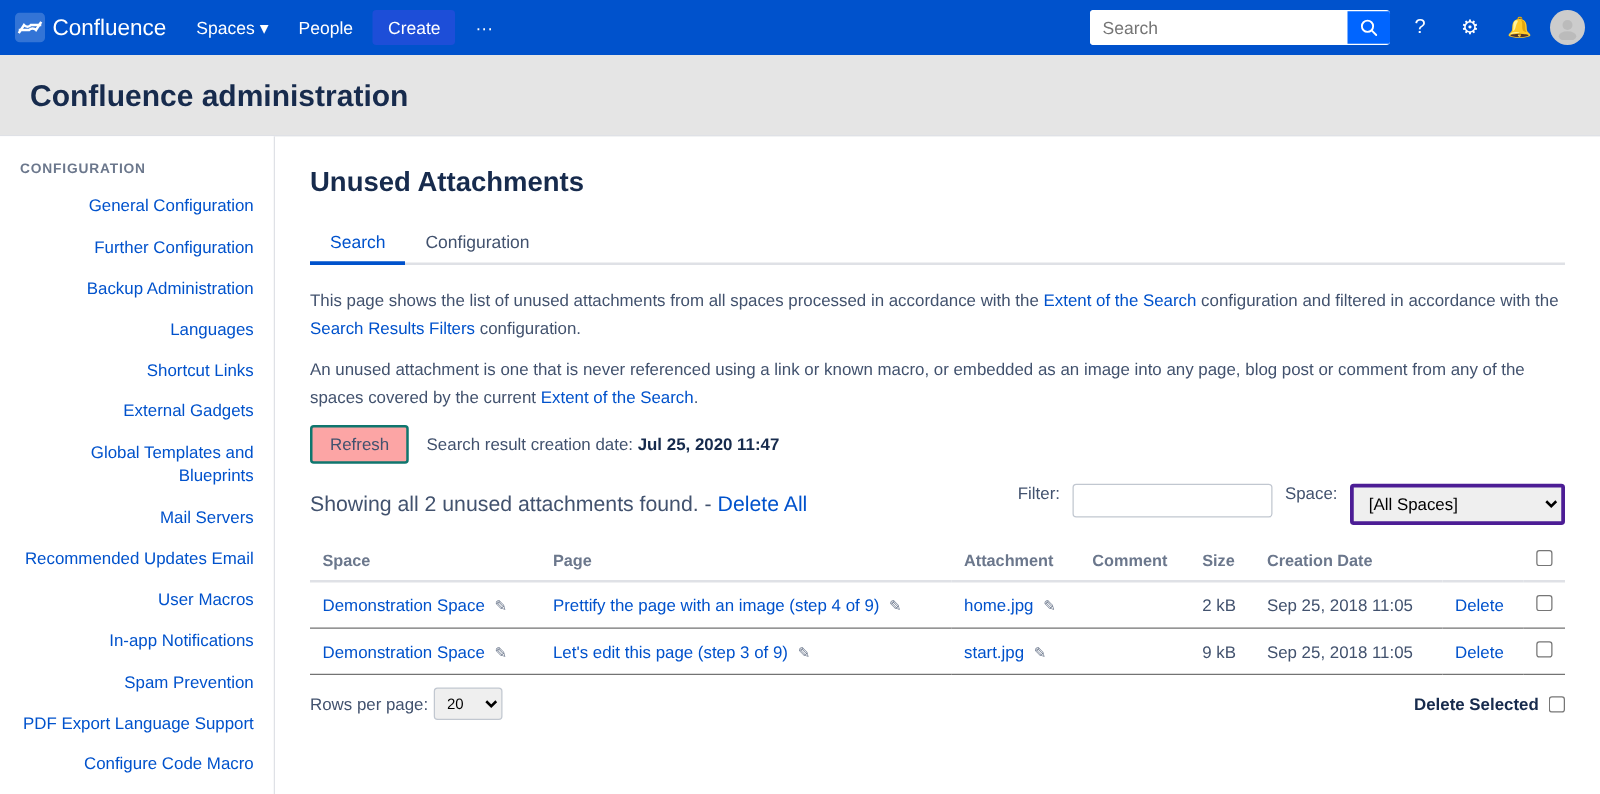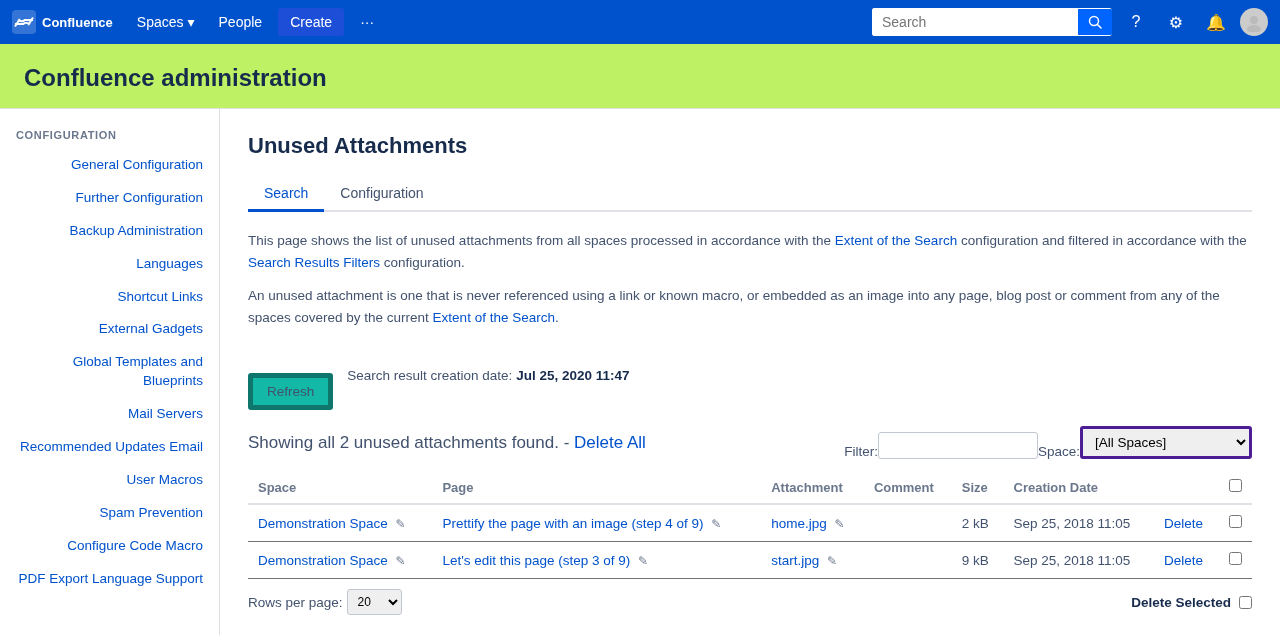--- a/index.html
+++ b/index.html
@@ -12,22 +12,22 @@
       align-items: center;
       padding: 0 12px;
       height: 44px;
       gap: 8px;
     }
     .nav-logo {
       display: flex;
       align-items: center;
       gap: 6px;
       color: #fff;
-      font-weight: 700;
-      font-size: 13px;
+      font-weight: 400;
+      font-size: 18px;
       text-decoration: none;
       margin-right: 8px;
     }
     .nav-logo-icon {
       width: 24px;
       height: 24px;
     }
     .nav-btn {
       color: #fff;
       background: transparent;
@@ -98,21 +98,21 @@
       display: flex;
       align-items: center;
       justify-content: center;
       color: #666;
       font-size: 12px;
       cursor: pointer;
     }
 
     
     .page-header {
-      background: #bef264;
+      background: #e5e5e5;
       padding: 20px 24px 16px;
       border-bottom: 1px solid #dfe1e6;
     }
     .page-header h1 {
       font-size: 24px;
       font-weight: 600;
       color: #172b4d;
     }
 
     
@@ -192,44 +192,44 @@
     .description a { color: #0052cc; text-decoration: none; }
 
     
     .refresh-bar {
       display: flex;
       align-items: center;
       gap: 14px;
       margin-bottom: 16px;
     }
     .refresh-btn {
-      background: #14b8a6;
-      border: 5px solid #0f766e;
+      background: #fca5a5;
+      border: 2px solid #0f766e;
       border-radius: 3px;
       padding: 6px 14px;
       font-size: 13.5px;
       cursor: pointer;
       color: #42526e;
-      margin-top: 33px;
     }
     .date-text { font-size: 13.5px; color: #42526e; }
     .date-text strong { color: #172b4d; }
 
     
     .filter-bar {
       display: flex;
       align-items: center;
       justify-content: space-between;
       margin-bottom: 12px;
     }
     .showing-text { font-size: 17px; color: #42526e; }
     .showing-text a { color: #0052cc; text-decoration: none; font-weight: 500; }
     .filter-right {
       display: flex;
-      align-items: flex-end;
+      align-items: flex-start;
+      gap: 10px;
     }
     .filter-label { font-size: 13.5px; color: #42526e; }
     .filter-input {
       border: 1px solid #c1c7d0;
       border-radius: 3px;
       padding: 5px 8px;
       font-size: 13.5px;
       width: 160px;
       outline: none;
     }
@@ -365,23 +365,24 @@
     <a class="sidebar-item" href="#"><span>General Configuration</span></a>
     <a class="sidebar-item" href="#"><span>Further Configuration</span></a>
     <a class="sidebar-item" href="#"><span>Backup Administration</span></a>
     <a class="sidebar-item" href="#"><span>Languages</span></a>
     <a class="sidebar-item" href="#"><span>Shortcut Links</span></a>
     <a class="sidebar-item" href="#"><span>External Gadgets</span></a>
     <a class="sidebar-item" href="#"><span>Global Templates and Blueprints</span></a>
     <a class="sidebar-item" href="#"><span>Mail Servers</span></a>
     <a class="sidebar-item" href="#"><span>Recommended Updates Email</span></a>
     <a class="sidebar-item" href="#"><span>User Macros</span></a>
+    <a class="sidebar-item" href="#"><span>In-app Notifications</span></a>
     <a class="sidebar-item" href="#"><span>Spam Prevention</span></a>
+    <a class="sidebar-item" href="#"><span>PDF Export Language Support</span></a>
     <a class="sidebar-item" href="#"><span>Configure Code Macro</span></a>
-    <a class="sidebar-item" href="#"><span>PDF Export Language Support</span></a>
   </aside>
 
   <main class="main-content">
     <h2 class="content-title">Unused Attachments</h2>
 
     <div class="tabs">
       <a class="tab active" href="#"><span>Search</span></a>
       <a class="tab" href="#"><span>Configuration</span></a>
     </div>
 

